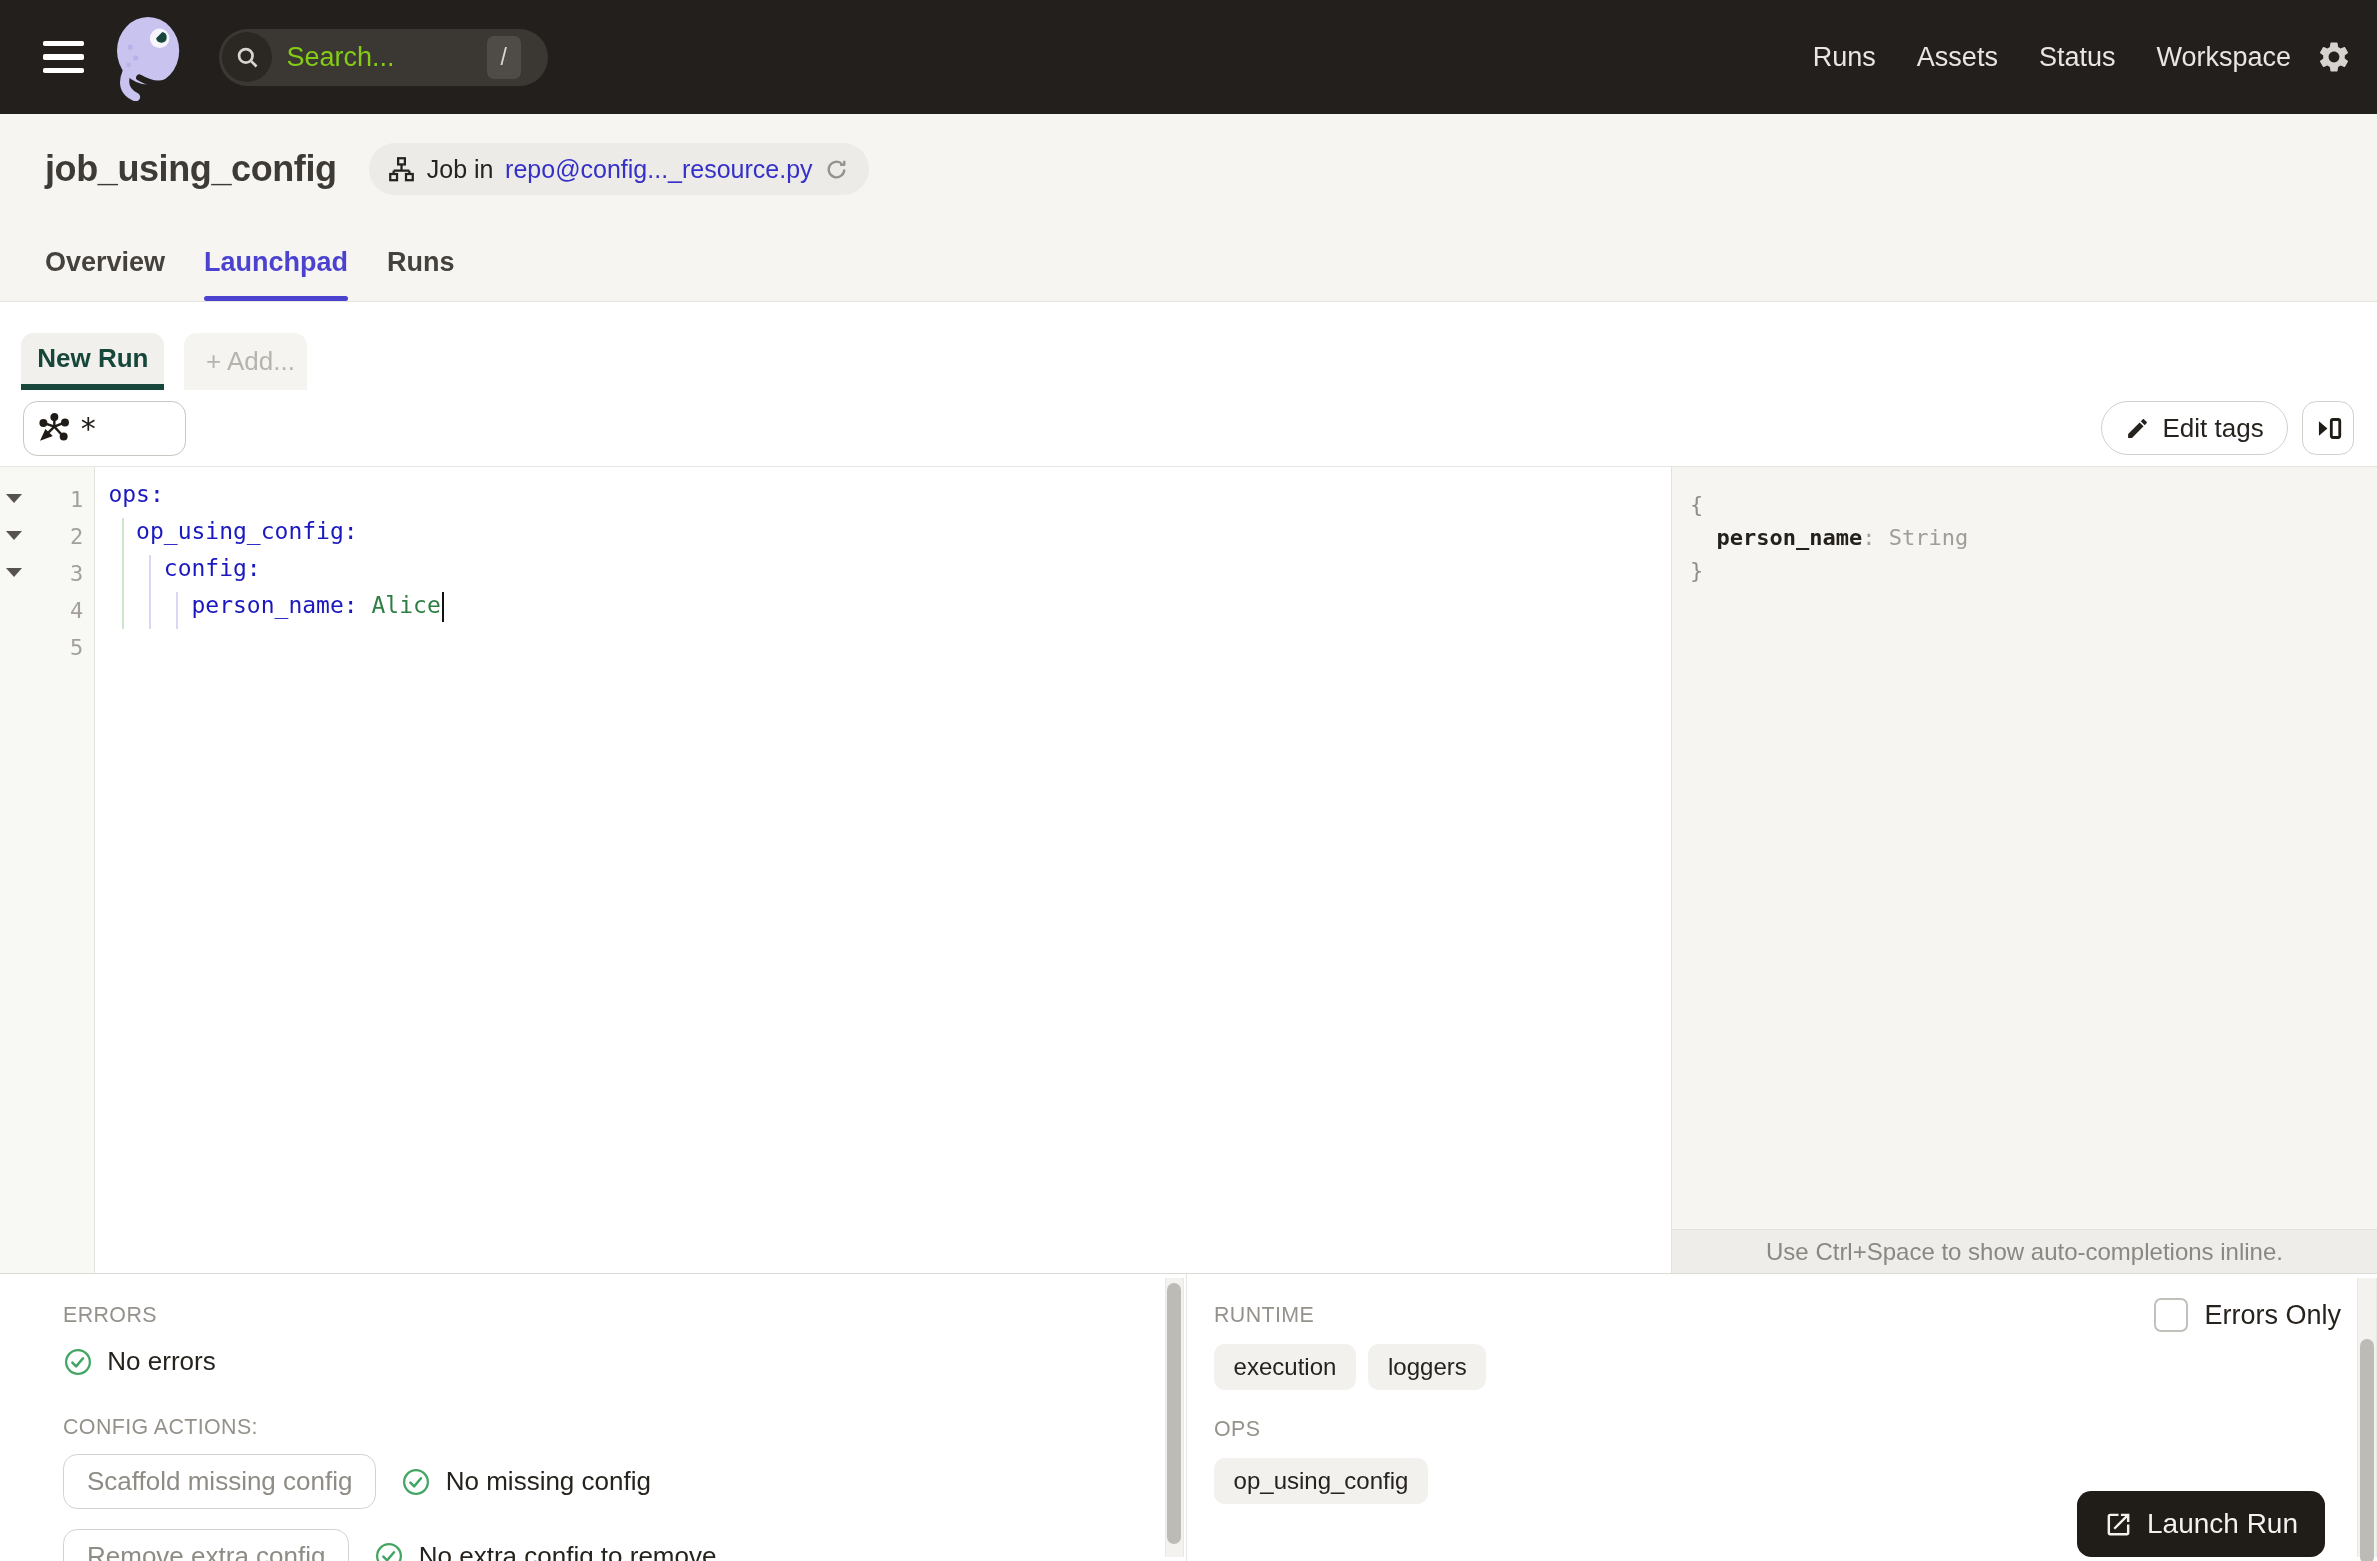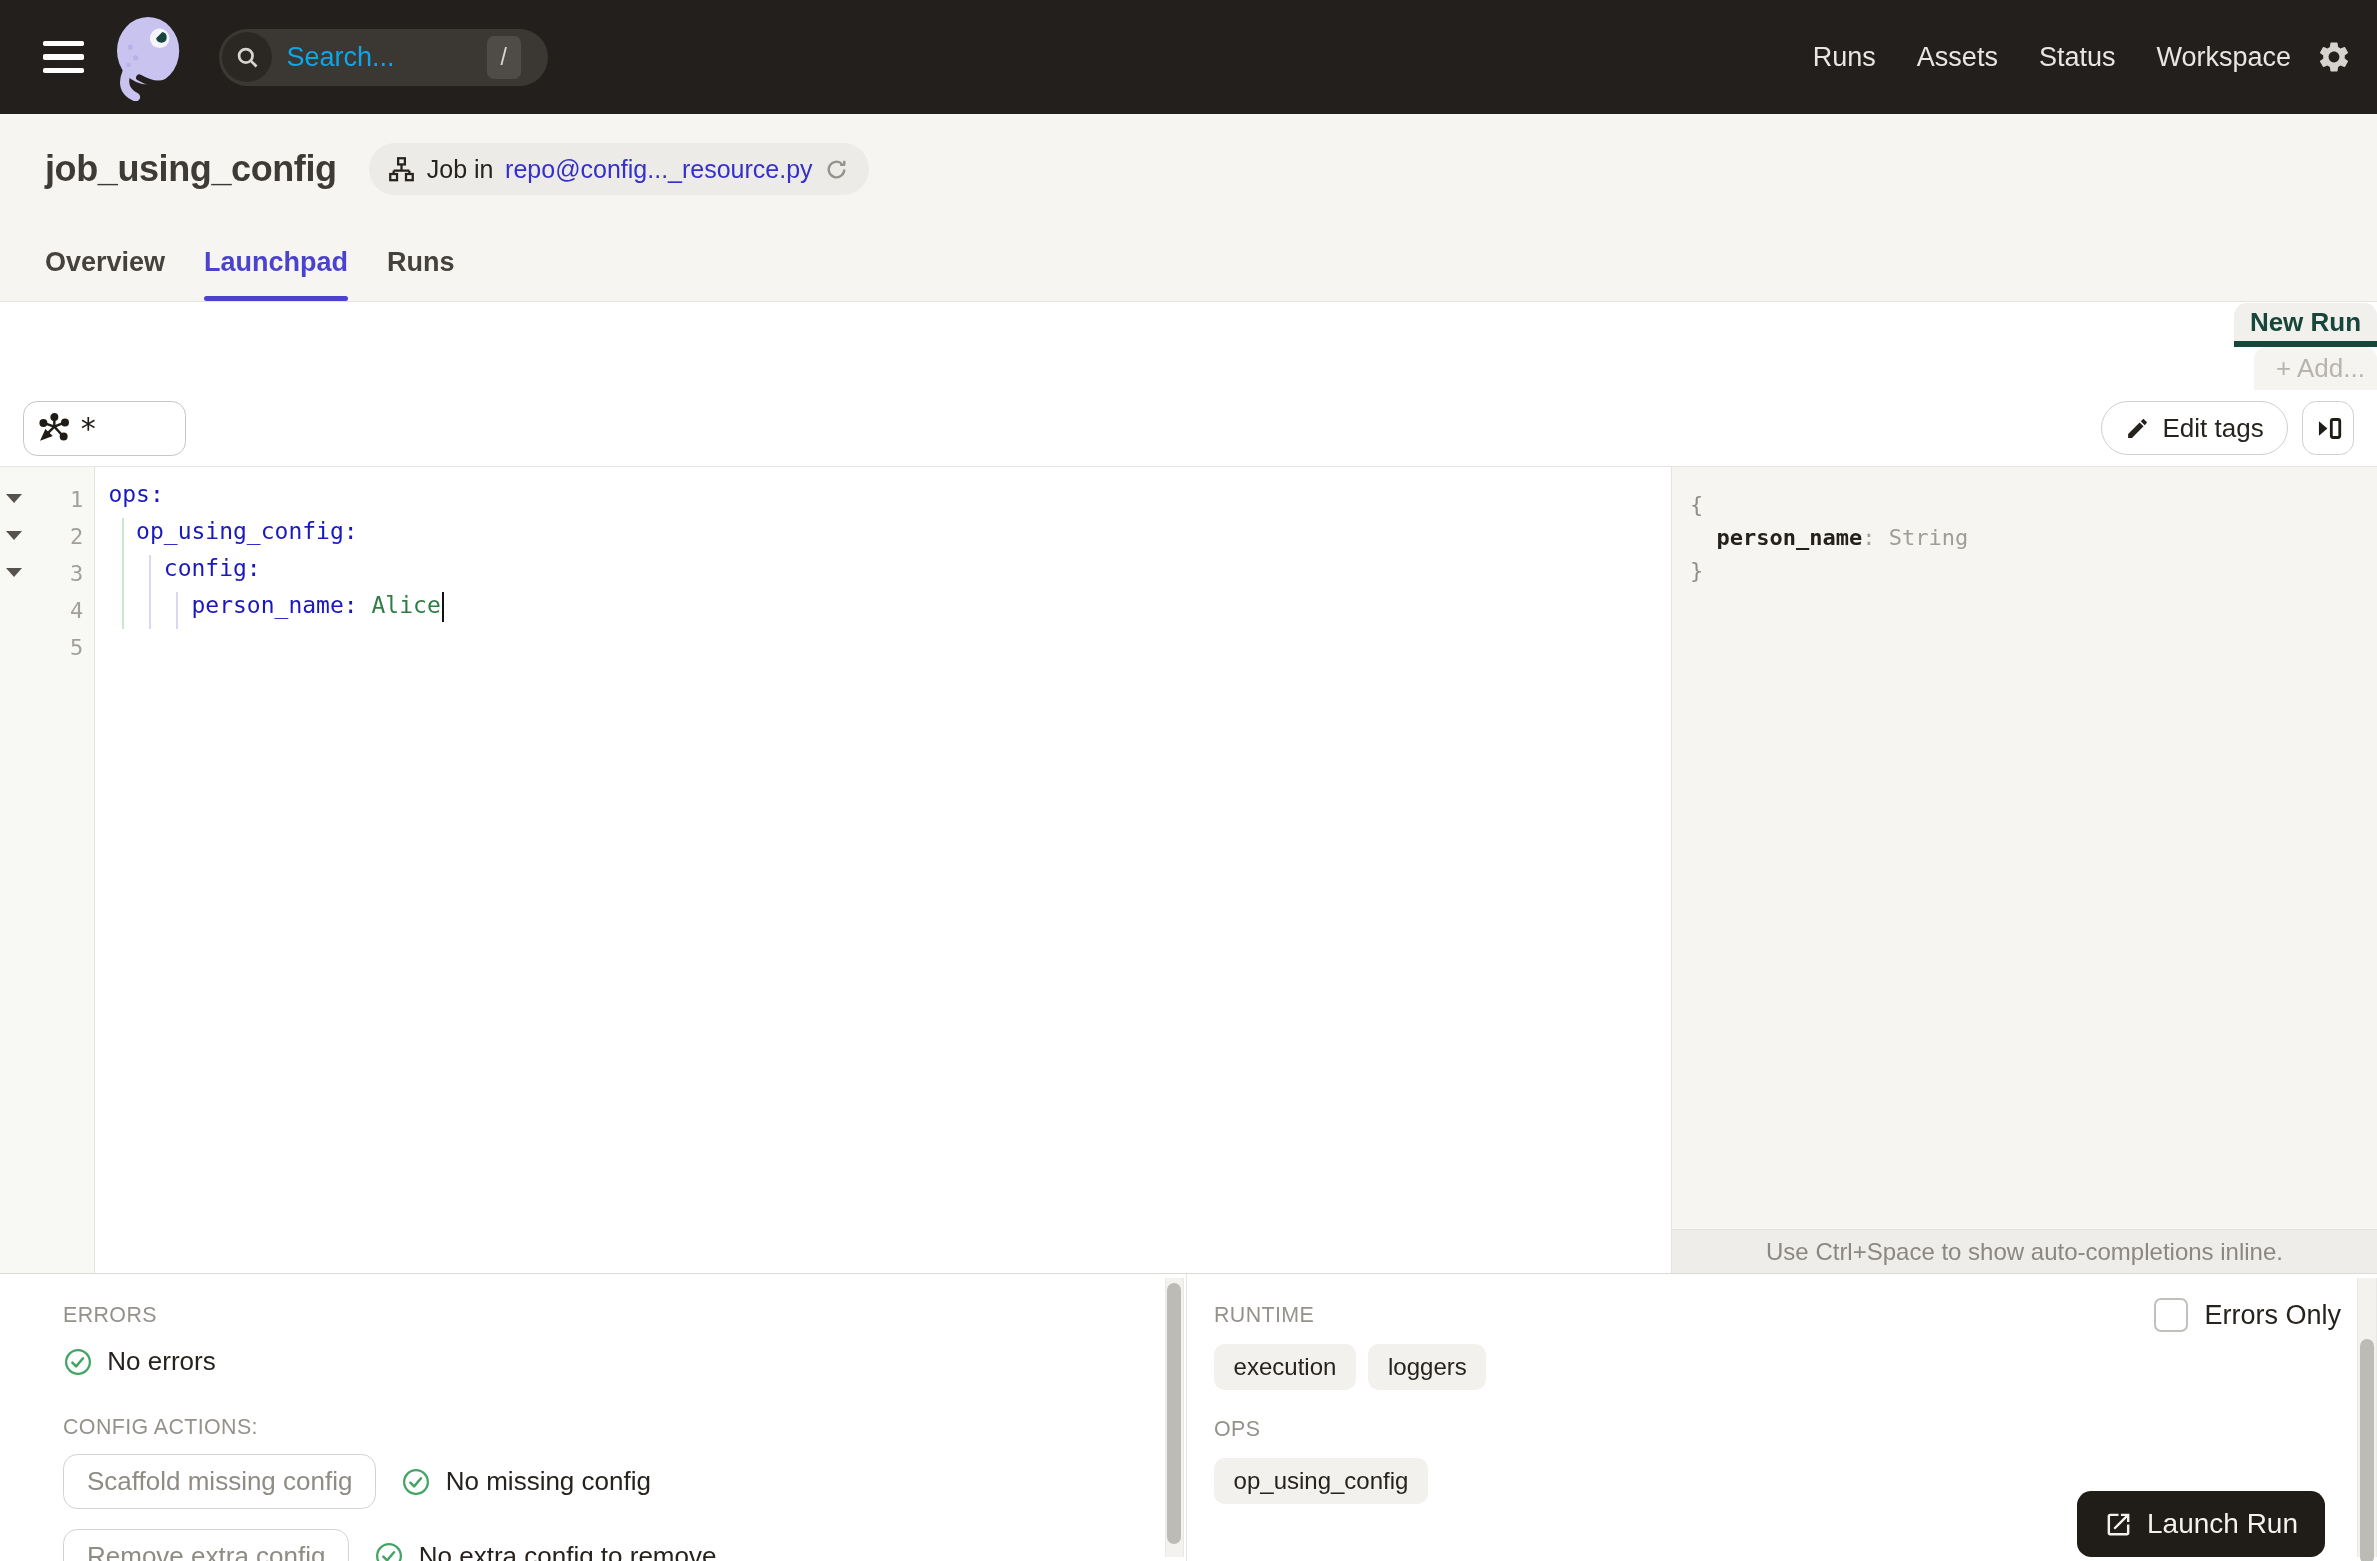--- a/index.html
+++ b/index.html
@@ -9,21 +9,21 @@
   
   .navbar{position:absolute;top:0;left:0;right:0;height:114px;background:#231F1C;
     display:flex;align-items:center;}
   .menu-btn{margin-left:41px;display:flex;flex-direction:column;gap:8px;padding:5.4px 1.8px;}
   .menu-bar{width:41px;height:5.4px;background:#FFF;border-radius:1.8px;}
   .logo{margin-left:23px;width:80px;height:88px;display:flex;align-items:center;}
   .search{margin-left:30px;width:329px;height:57px;background:#3B3733;border-radius:29px;
     display:flex;align-items:center;position:relative;}
   .search-iconwrap{width:50px;height:50px;border-radius:50%;background:#2B2824;margin-left:3.6px;
     display:flex;align-items:center;justify-content:center;}
-  .search-placeholder{margin-left:14.3px;font-size:27px;color:#0ea5e9;}
+  .search-placeholder{margin-left:14.3px;font-size:27px;color:#84cc16;}
   .search-shortcut{position:absolute;right:27px;width:34px;height:43px;background:#4F4B46;
     border-radius:7.1px;color:#DBD8D3;font-size:23px;display:flex;align-items:center;justify-content:center;}
   .nav-right{margin-left:auto;display:flex;align-items:center;gap:41px;margin-right:25px;}
   .navlink{font-size:27px;color:#E8E6E2;font-weight:500;}
   .gear-btn{display:flex;align-items:center;}
 
   
   .pageheader{position:absolute;top:114px;left:0;right:0;height:188px;background:#F6F5F2;
     border-bottom:0.9px solid #E7E5E1;box-sizing:border-box;}
   .titlerow{display:flex;align-items:center;padding:29px 0 0 45px;}
@@ -33,21 +33,21 @@
   .badge-text{font-size:25px;color:#26221E;}
   .badge-link{font-size:25px;color:#3530C9;}
   .tabs{position:absolute;left:45px;bottom:0;display:flex;gap:39px;}
   .tab{font-size:27px;font-weight:600;color:#45413C;padding-bottom:23px;position:relative;}
   .tab.active{color:#4B43D0;}
   .tab.active::after{content:"";position:absolute;left:0;right:0;bottom:0;height:5.4px;
     background:#4B43D0;border-radius:2.7px;}
 
   
   .runtabs{position:absolute;top:303px;left:0;right:0;height:88px;background:#fff;
-    border-bottom:0.9px solid #E7E5E1;box-sizing:border-box;display:flex;align-items:flex-end;padding-left:21.4px;flex-direction:column;}
+    border-bottom:0.9px solid #E7E5E1;box-sizing:border-box;display:flex;align-items:flex-end;padding-left:21.4px;}
   .runtab{height:57px;border-radius:12.5px 12.5px 0 0;display:flex;align-items:center;
     justify-content:center;font-size:26px;box-sizing:border-box;}
   .runtab.active{background:#F1F0EC;color:#17463B;font-weight:700;width:143px;
     border-bottom:6.3px solid #17463B;}
   .runtab.add{background:#F5F4F1;color:#B7B4AE;width:123px;margin-left:19.6px;padding-left:10px;}
 
   
   .toolbar{position:absolute;top:390px;left:0;right:0;height:77px;border-bottom:0.9px solid #E7E5E1;
     box-sizing:border-box;display:flex;align-items:center;padding:0 23px;background:#fff;}
   .opselector{width:163px;height:55px;border:1.8px solid #C8C6C1;border-radius:14.3px;display:flex;

